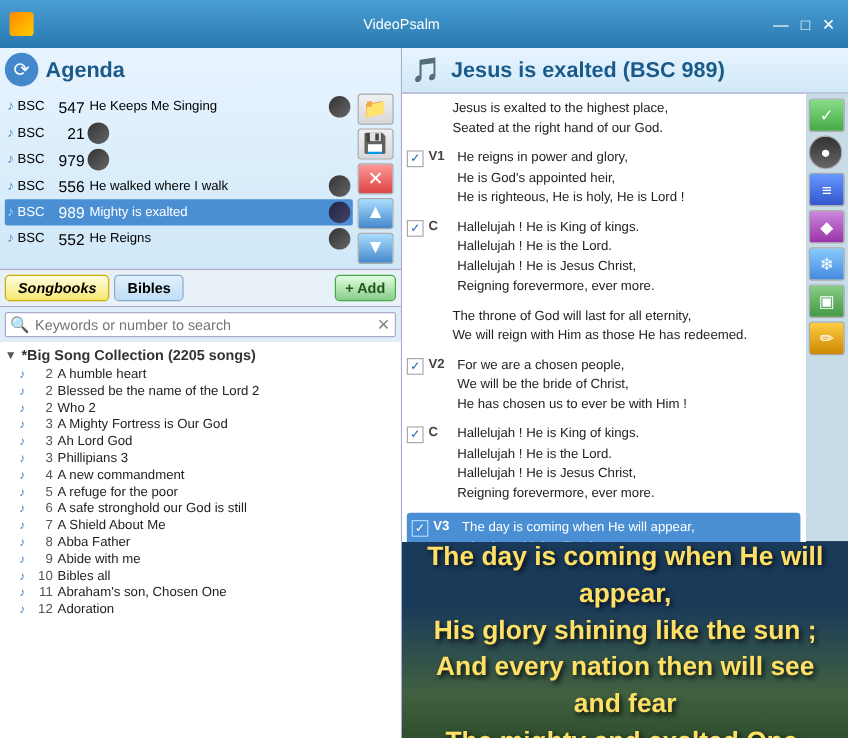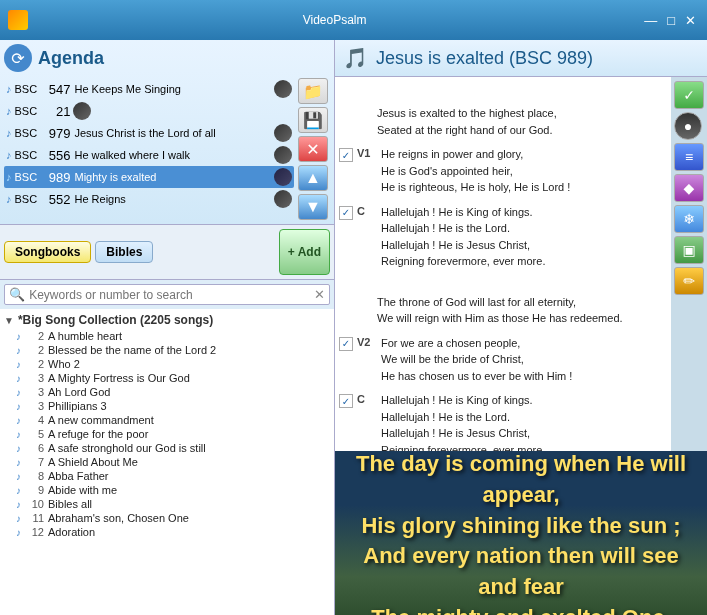--- a/index.html
+++ b/index.html
@@ -44,23 +44,23 @@
     .agenda-side { display: flex; gap: 4px; margin-top: 4px; }
     .agenda-left-list { flex: 1; }
     .agenda-right-btns { display: flex; flex-direction: column; gap: 3px; width: 32px; }
     .side-btn { width: 30px; height: 26px; border: 1px solid #aaa; background: linear-gradient(to bottom, #f0f0f0, #d8d8d8); cursor: pointer; display: flex; align-items: center; justify-content: center; border-radius: 3px; font-size: 14px; }
     .side-btn.red { background: linear-gradient(to bottom, #ff9999, #dd4444); color: white; }
     .side-btn.blue { background: linear-gradient(to bottom, #aaddff, #4488cc); color: white; }
 
     
     .tabs-section { background: #e8f0f8; border-bottom: 1px solid #aac; padding: 4px; display: flex; align-items: center; gap: 4px; flex-shrink: 0; }
     .tab-btn { padding: 3px 10px; border: 1px solid #88aacc; border-radius: 4px; cursor: pointer; font-size: 12px; font-weight: bold; }
-    .tab-btn.active { background: linear-gradient(to bottom, #fffde0, #f5e870); border-color: #ccaa00; }
+    .tab-btn.active { background: linear-gradient(to bottom, #fffde0, #f5e870); border-color: #ccaa00; font-style: italic; }
     .tab-btn.inactive { background: linear-gradient(to bottom, #e0f0ff, #c0ddf5); }
-    .add-btn { margin-left: auto; padding: 15px 8px; border: 1px solid #44aa44; border-radius: 4px; cursor: pointer; background: linear-gradient(to bottom, #e0ffe0, #88cc88); color: #225522; font-weight: bold; }
+    .add-btn { margin-left: auto; padding: 3px 8px; border: 1px solid #44aa44; border-radius: 4px; cursor: pointer; background: linear-gradient(to bottom, #e0ffe0, #88cc88); color: #225522; font-weight: bold; }
 
     
     .search-section { padding: 4px; background: #deedf8; flex-shrink: 0; }
     .search-bar { display: flex; align-items: center; border: 1px solid #aac; background: white; border-radius: 2px; padding: 2px 4px; }
     .search-icon-wrapper { color: #4488cc; margin-right: 4px; font-size: 13px; }
     .search-input { flex: 1; border: none; outline: none; font-size: 12px; color: #888; background: transparent; }
     .search-clear { cursor: pointer; color: #888; font-size: 13px; }
 
     
     .song-list-section { flex: 1; overflow: hidden; background: white; position: relative; }
@@ -74,39 +74,39 @@
     
     .song-item { display: flex; align-items: center; padding: 1px 4px 1px 16px; cursor: pointer; }
     .song-item .s-music { color: #4488cc; font-size: 10px; margin-right: 3px; }
     .song-item .s-num { width: 20px; text-align: right; font-size: 11px; color: #555; margin-right: 4px; }
     .song-item .s-title { font-size: 11px; color: #222; }
 
     
     .right-panel { flex: 1; display: flex; flex-direction: column; background: #d8eaf8; }
     
     .song-header { background: linear-gradient(to bottom, #e8f4ff, #d0e8f8); padding: 6px 8px; display: flex; align-items: center; gap: 8px; border-bottom: 1px solid #aac; flex-shrink: 0; }
-    .song-header-title { font-size: 18px; font-weight: normal; color: #1a5a8a; text-align: right; }
+    .song-header-title { font-size: 18px; font-weight: bold; color: #1a5a8a; text-align: right; }
     .song-note-icon { font-size: 20px; color: #2266aa; }
 
     .content-area { display: flex; flex: 1; overflow: hidden; }
     
     .lyrics-panel { flex: 1; overflow-y: scroll; padding: 4px; background: white; }
     .lyrics-panel::-webkit-scrollbar { width: 14px; }
     .lyrics-panel::-webkit-scrollbar-track { background: #e8e8e8; }
     .lyrics-panel::-webkit-scrollbar-thumb { background: #b0b0b0; }
     
     .verse-block { margin-bottom: 8px; display: flex; align-items: flex-start; gap: 4px; }
     .verse-check { width: 14px; height: 14px; border: 1px solid #aaa; margin-top: 2px; flex-shrink: 0; display: flex; align-items: center; justify-content: center; font-size: 10px; color: #2266aa; }
     .verse-label { width: 20px; font-size: 11px; font-weight: bold; color: #444; margin-top: 1px; flex-shrink: 0; }
     .verse-text { font-size: 11px; color: #222; line-height: 1.5; }
     .verse-block.highlighted { background: #4a8fd4; border-radius: 2px; padding: 2px 4px; }
     .verse-block.highlighted .verse-text { color: white; }
     .verse-block.highlighted .verse-label { color: white; }
     
-    .unverified-block { margin-bottom: 8px; padding-left: 38px; margin-top: 24px; }
+    .unverified-block { margin-bottom: 8px; padding-left: 38px; }
     .unverified-text { font-size: 11px; color: #222; line-height: 1.5; }
 
     .right-toolbar { width: 36px; display: flex; flex-direction: column; gap: 3px; padding: 4px 3px; background: #c8dce8; flex-shrink: 0; }
     .rt-btn { width: 30px; height: 28px; border: 1px solid #aaa; background: linear-gradient(to bottom, #f0f0f0, #d8d8d8); cursor: pointer; display: flex; align-items: center; justify-content: center; border-radius: 3px; font-size: 14px; }
     .rt-btn.check { background: linear-gradient(to bottom, #88dd88, #44aa44); color: white; }
     .rt-btn.circle { background: linear-gradient(to bottom, #333, #666); color: white; border-radius: 50%; width: 28px; height: 28px; }
     .rt-btn.active-blue { background: linear-gradient(to bottom, #6699ff, #3355cc); color: white; }
     .rt-btn.purple { background: linear-gradient(to bottom, #cc88dd, #9933aa); color: white; }
     .rt-btn.snowflake { background: linear-gradient(to bottom, #88ccff, #4488dd); color: white; }
     .rt-btn.monitor { background: linear-gradient(to bottom, #88cc88, #449944); color: white; }
@@ -154,21 +154,20 @@
               <li class="agenda-item">
     <span class="music-icon">♪</span>
     <span class="source">BSC</span>
     <span class="number">21</span>
     <div class="dot-icon"></div>
   </li>
               <li class="agenda-item">
     <span class="music-icon">♪</span>
     <span class="source">BSC</span>
     <span class="number">979</span>
-    <span class="title">Jesus Christ is the Lord of all</span>
     <div class="dot-icon"></div>
   </li>
               <li class="agenda-item">
     <span class="music-icon">♪</span>
     <span class="source">BSC</span>
     <span class="number">556</span>
     <span class="title">He walked where I walk</span>
     <div class="dot-icon"></div>
   </li>
               <li class="agenda-item selected">

